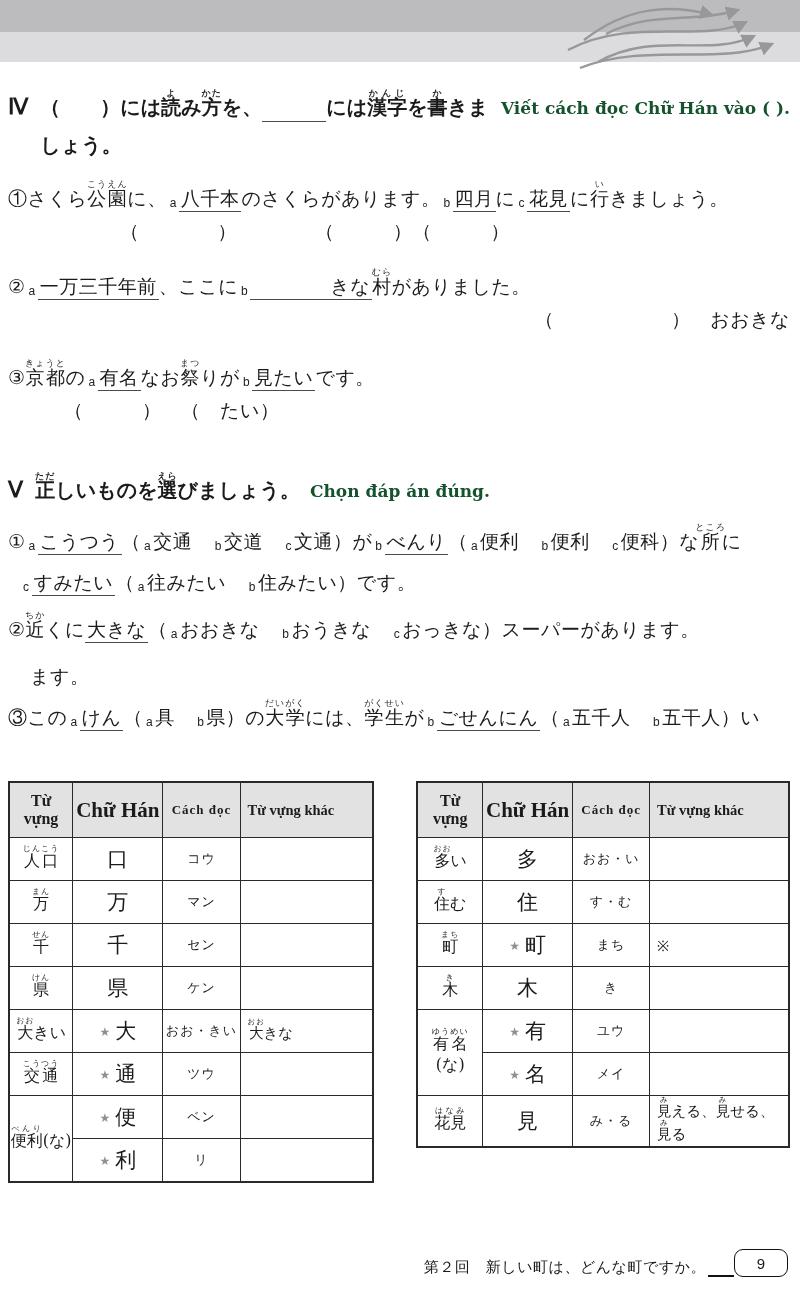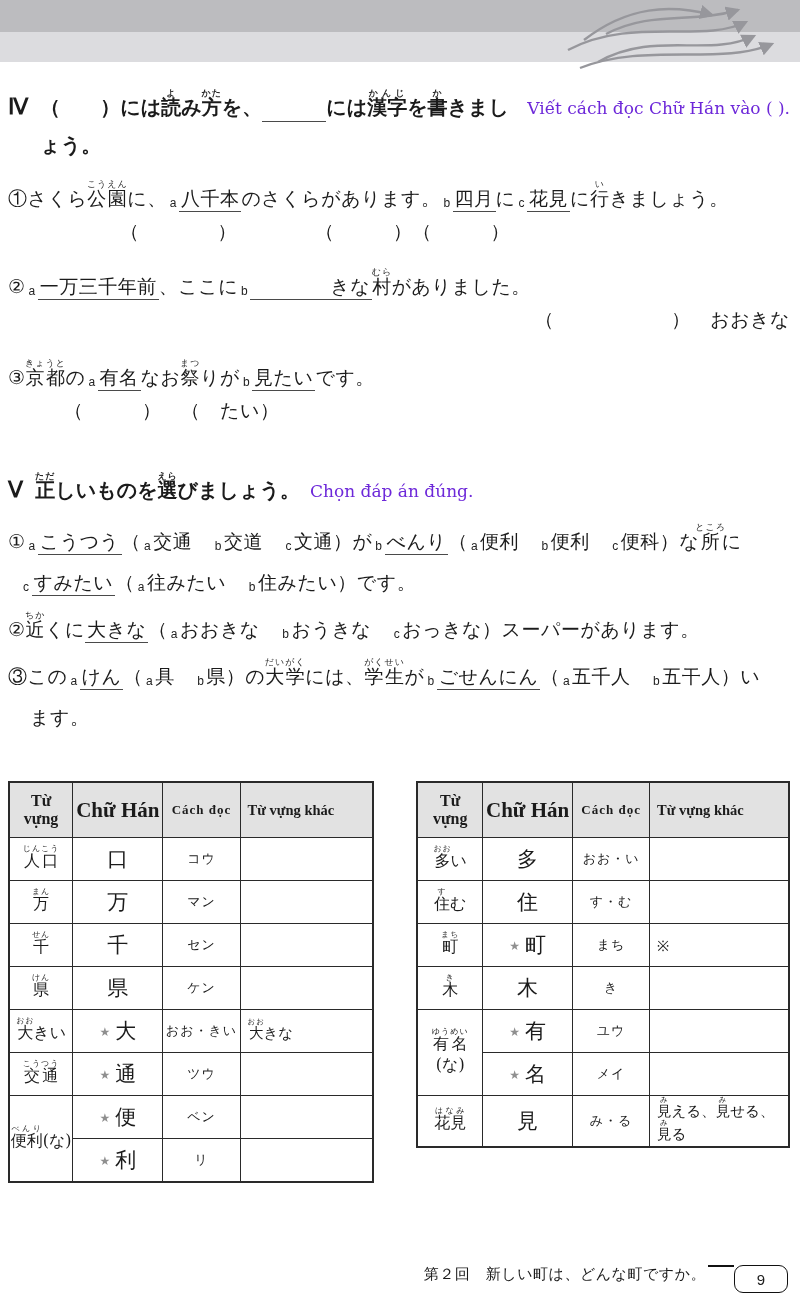--- a/index.html
+++ b/index.html
@@ -11,21 +11,21 @@
   
   .banner{position:relative;width:800px;height:62px;}
   .band1{position:absolute;top:0;left:0;width:800px;height:32px;background:#bcbcbf;}
   .band2{position:absolute;top:32px;left:0;width:800px;height:30px;background:#dcdcdf;}
   .arrows{position:absolute;top:0;right:8px;width:250px;height:72px;}
   
   .content{position:relative;padding:0 10px 0 8px;}
   .sec-head{display:flex;align-items:baseline;line-height:1.9;margin-top:24px;}
   .numeral{font-size:22px;font-weight:bold;margin-right:12px;font-family:"Liberation Serif",serif;}
   .sec-title{font-size:20px;font-weight:bold;}
-  .viet{color:#6d28d9;font-size:17px;margin-left:10px;font-weight:400;white-space:nowrap;}
+  .viet{color:#14532d;font-size:17px;margin-left:10px;font-weight:700;white-space:nowrap;}
   .ex-line{font-size:19px;line-height:2.15;letter-spacing:.5px;}
   .ans{font-size:19px;line-height:1.35;letter-spacing:.5px;}
   ruby{ruby-position:over;}
   rt{font-size:9px;letter-spacing:1px;color:#2a2a2a;}
   .u{border-bottom:1.5px solid #4a4a4a;padding:0 2px 2px 2px;}
   .sl{font-family:"Liberation Sans",sans-serif;font-size:12px;vertical-align:-2px;margin:0 2px 0 3px;color:#222;}
   #s4i1{margin-top:14px;} #s4i1 .ans{padding-left:112px;}
   #s4i2{margin-top:22px;} #s4i2 .ans{padding-left:0;text-align:right;}
   #s4i3{margin-top:24px;} #s4i3 .ans{padding-left:56px;}
   #s4i4{margin-top:30px;} #s4i4 .ans{padding-left:36px;}
@@ -39,21 +39,21 @@
   th{background:#e2e2e2;border:1px solid #2a2a2a;font-size:13.5px;font-weight:bold;padding:9px 3px;font-family:"Liberation Serif",serif;}
   td{border:1px solid #2a2a2a;height:38px;text-align:center;vertical-align:middle;padding:2px 0;}
   .t-left .c-vocab{width:62px;} .t-left .c-kanji{width:60px;} .t-left .c-read{width:80px;} .t-left .c-other{width:146px;}
   .t-right .c-vocab{width:64px;} .t-right .c-kanji{width:60px;} .t-right .c-read{width:80px;} .t-right .c-other{width:152px;}
   .c-vocab{font-size:16px;} .c-vocab rt{font-size:8px;}
   .c-kanji{font-size:21px;white-space:nowrap;}
   .star{color:#8f8f8f;font-size:12px;margin-right:5px;vertical-align:2px;}
   .c-read{font-size:13px;letter-spacing:1px;}
   .c-other{font-size:14.5px;text-align:left;padding-left:7px;} .c-other rt{font-size:7.5px;}
   
-  .footer{position:absolute;bottom:14px;right:12px;display:flex;align-items:flex-start;font-family:"Liberation Sans",sans-serif;}
+  .footer{position:absolute;bottom:30px;right:12px;display:flex;align-items:flex-end;font-family:"Liberation Sans",sans-serif;}
   .f-lesson{font-size:15px;letter-spacing:.5px;}
   .f-dash{width:26px;height:2px;background:#111;margin:0 0 0 2px;}
   .f-badge{width:52px;height:26px;border:1.8px solid #111;border-radius:9px;display:flex;align-items:center;justify-content:center;font-size:15px;margin-left:0;background:#fff;}
 </style>
 </head>
 <body>
 
 <div class="banner">
   <div class="band1"></div>
   <div class="band2"></div>
@@ -106,22 +106,22 @@
   <div id="s5i1">
     <div class="ex-line">①<span class="sl">a</span><span class="u">こうつう</span>（<span class="sl">a</span>交通　<span class="sl">b</span>交道　<span class="sl">c</span>文通）が<span class="sl">b</span><span class="u">べんり</span>（<span class="sl">a</span>便利　<span class="sl">b</span>便利　<span class="sl">c</span>便科）な<ruby>所<rt>ところ</rt></ruby>に</div>
     <div class="ex-line line2"><span class="sl">c</span><span class="u">すみたい</span>（<span class="sl">a</span>往みたい　<span class="sl">b</span>住みたい）です。</div>
   </div>
 
   <div id="s5i2">
     <div class="ex-line">②<ruby>近<rt>ちか</rt></ruby>くに<span class="u">大きな</span>（<span class="sl">a</span>おおきな　<span class="sl">b</span>おうきな　<span class="sl">c</span>おっきな）スーパーがあります。</div>
   </div>
 
   <div id="s5i3">
+    <div class="ex-line line2">ます。</div>
     <div class="ex-line">③この<span class="sl">a</span><span class="u">けん</span>（<span class="sl">a</span>具　<span class="sl">b</span>県）の<ruby>大学<rt>だいがく</rt></ruby>には、<ruby>学生<rt>がくせい</rt></ruby>が<span class="sl">b</span><span class="u">ごせんにん</span>（<span class="sl">a</span>五千人　<span class="sl">b</span>五干人）い</div>
-    <div class="ex-line line2">ます。</div>
   </div>
 
   <div class="tables">
     <table class="t-left" id="table-left">
         <thead>
           <tr>
             <th class="c-vocab">Từ vựng</th>
             <th class="c-kanji">Chữ Hán</th>
             <th class="c-read">Cách đọc</th>
             <th class="c-other">Từ vựng khác</th>

